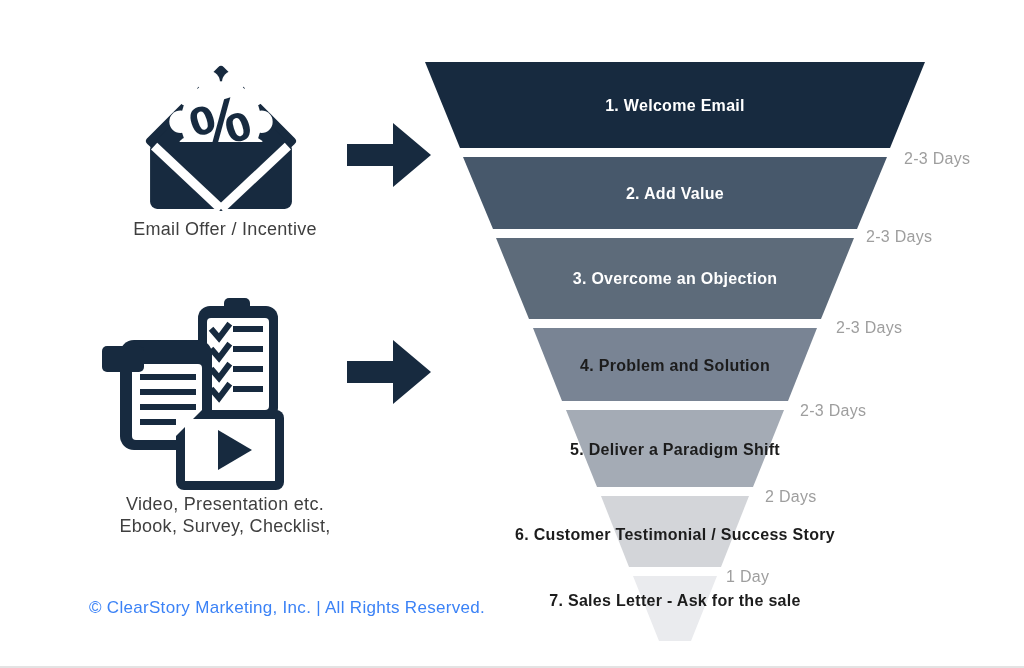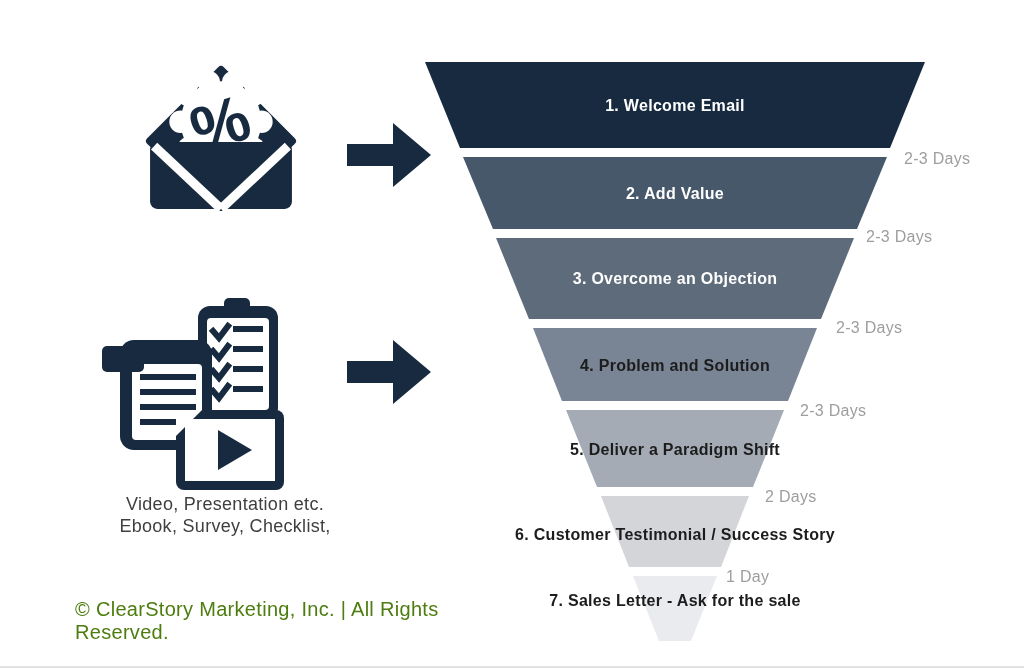--- a/index.html
+++ b/index.html
@@ -21,22 +21,22 @@
     position:absolute;
     text-align:center;
     font-size:18px;
     color:#3f3f3f;
     letter-spacing:0.3px;
     line-height:22px;
   }
   .caption-email{left:108px;top:218px;width:234px;}
   .caption-content{left:100px;top:493px;width:250px;}
   .footer-copy{
-    position:absolute;left:75px;top:598px;width:420px;
-    font-size:20px;color:#4d7c0f;letter-spacing:0.3px;
+    position:absolute;left:89px;top:598px;width:420px;
+    font-size:17px;color:#3b82f6;letter-spacing:0.3px;
   }
   .stage-label{
     font-size:16px;font-weight:bold;letter-spacing:0.3px;
   }
   .interval-label{
     font-size:16px;letter-spacing:0.3px;
   }
 </style>
 </head>
 <body>
@@ -96,20 +96,21 @@
         <text x="75" y="80" text-anchor="middle" font-size="64" font-weight="bold" transform="rotate(-18 75 60)" fill="#172a3f">%</text>
       </g>
 
       <rect x="5" y="76" width="140" height="66" rx="7" fill="#172a3f"></rect>
 
       <line x1="9" y1="80" x2="75" y2="142" stroke="#ffffff" stroke-width="9"></line>
       <line x1="141" y1="80" x2="75" y2="142" stroke="#ffffff" stroke-width="9"></line>
     </svg>
   </div>
 
+  <div class="caption caption-email">Email Offer / Incentive</div>
 
   <div class="icon-box" style="left:100px;top:290px;width:195px;height:205px;">
     <svg width="195" height="205" viewBox="0 0 195 205">
 
       <g>
         <rect x="124" y="8" width="26" height="18" rx="5" fill="#172a3f"></rect>
         <rect x="98" y="16" width="80" height="114" rx="12" fill="#172a3f"></rect>
         <rect x="107" y="28" width="62" height="92" rx="4" fill="#ffffff"></rect>
         <g stroke-width="6" fill="none" stroke-linecap="square" stroke="#172a3f">
           <path d="M113,41 l6,7 l9,-12"></path>

